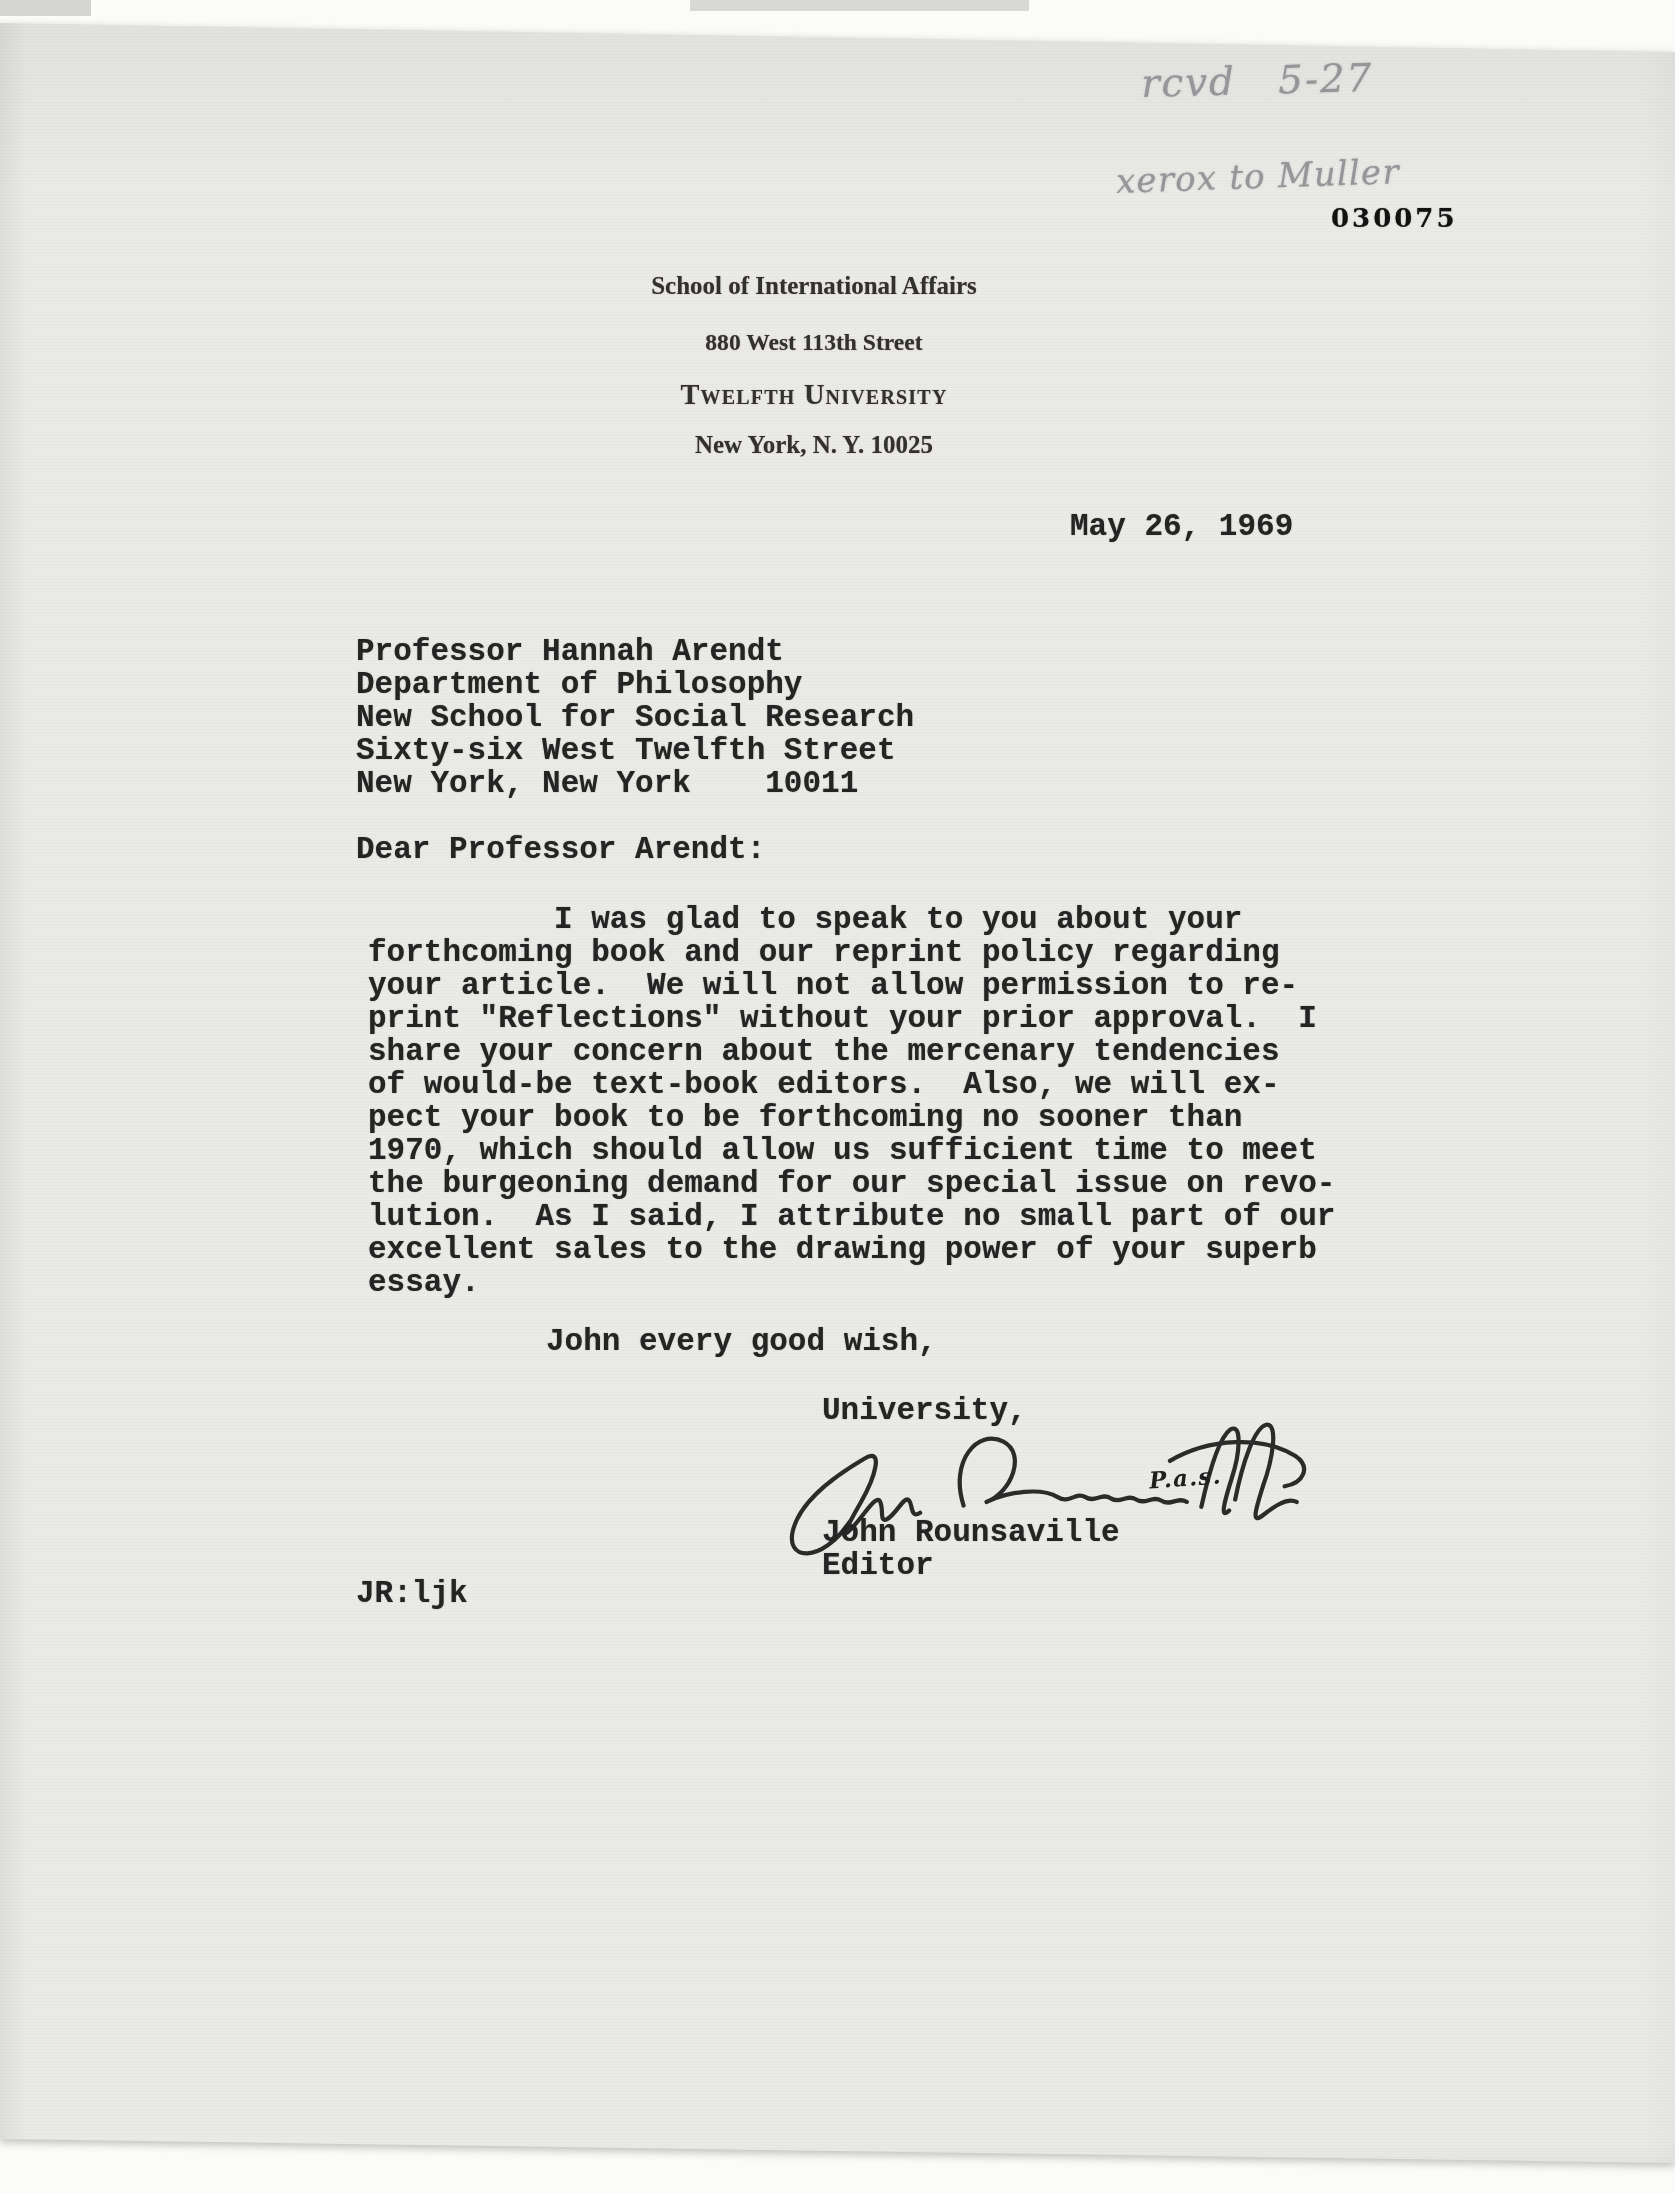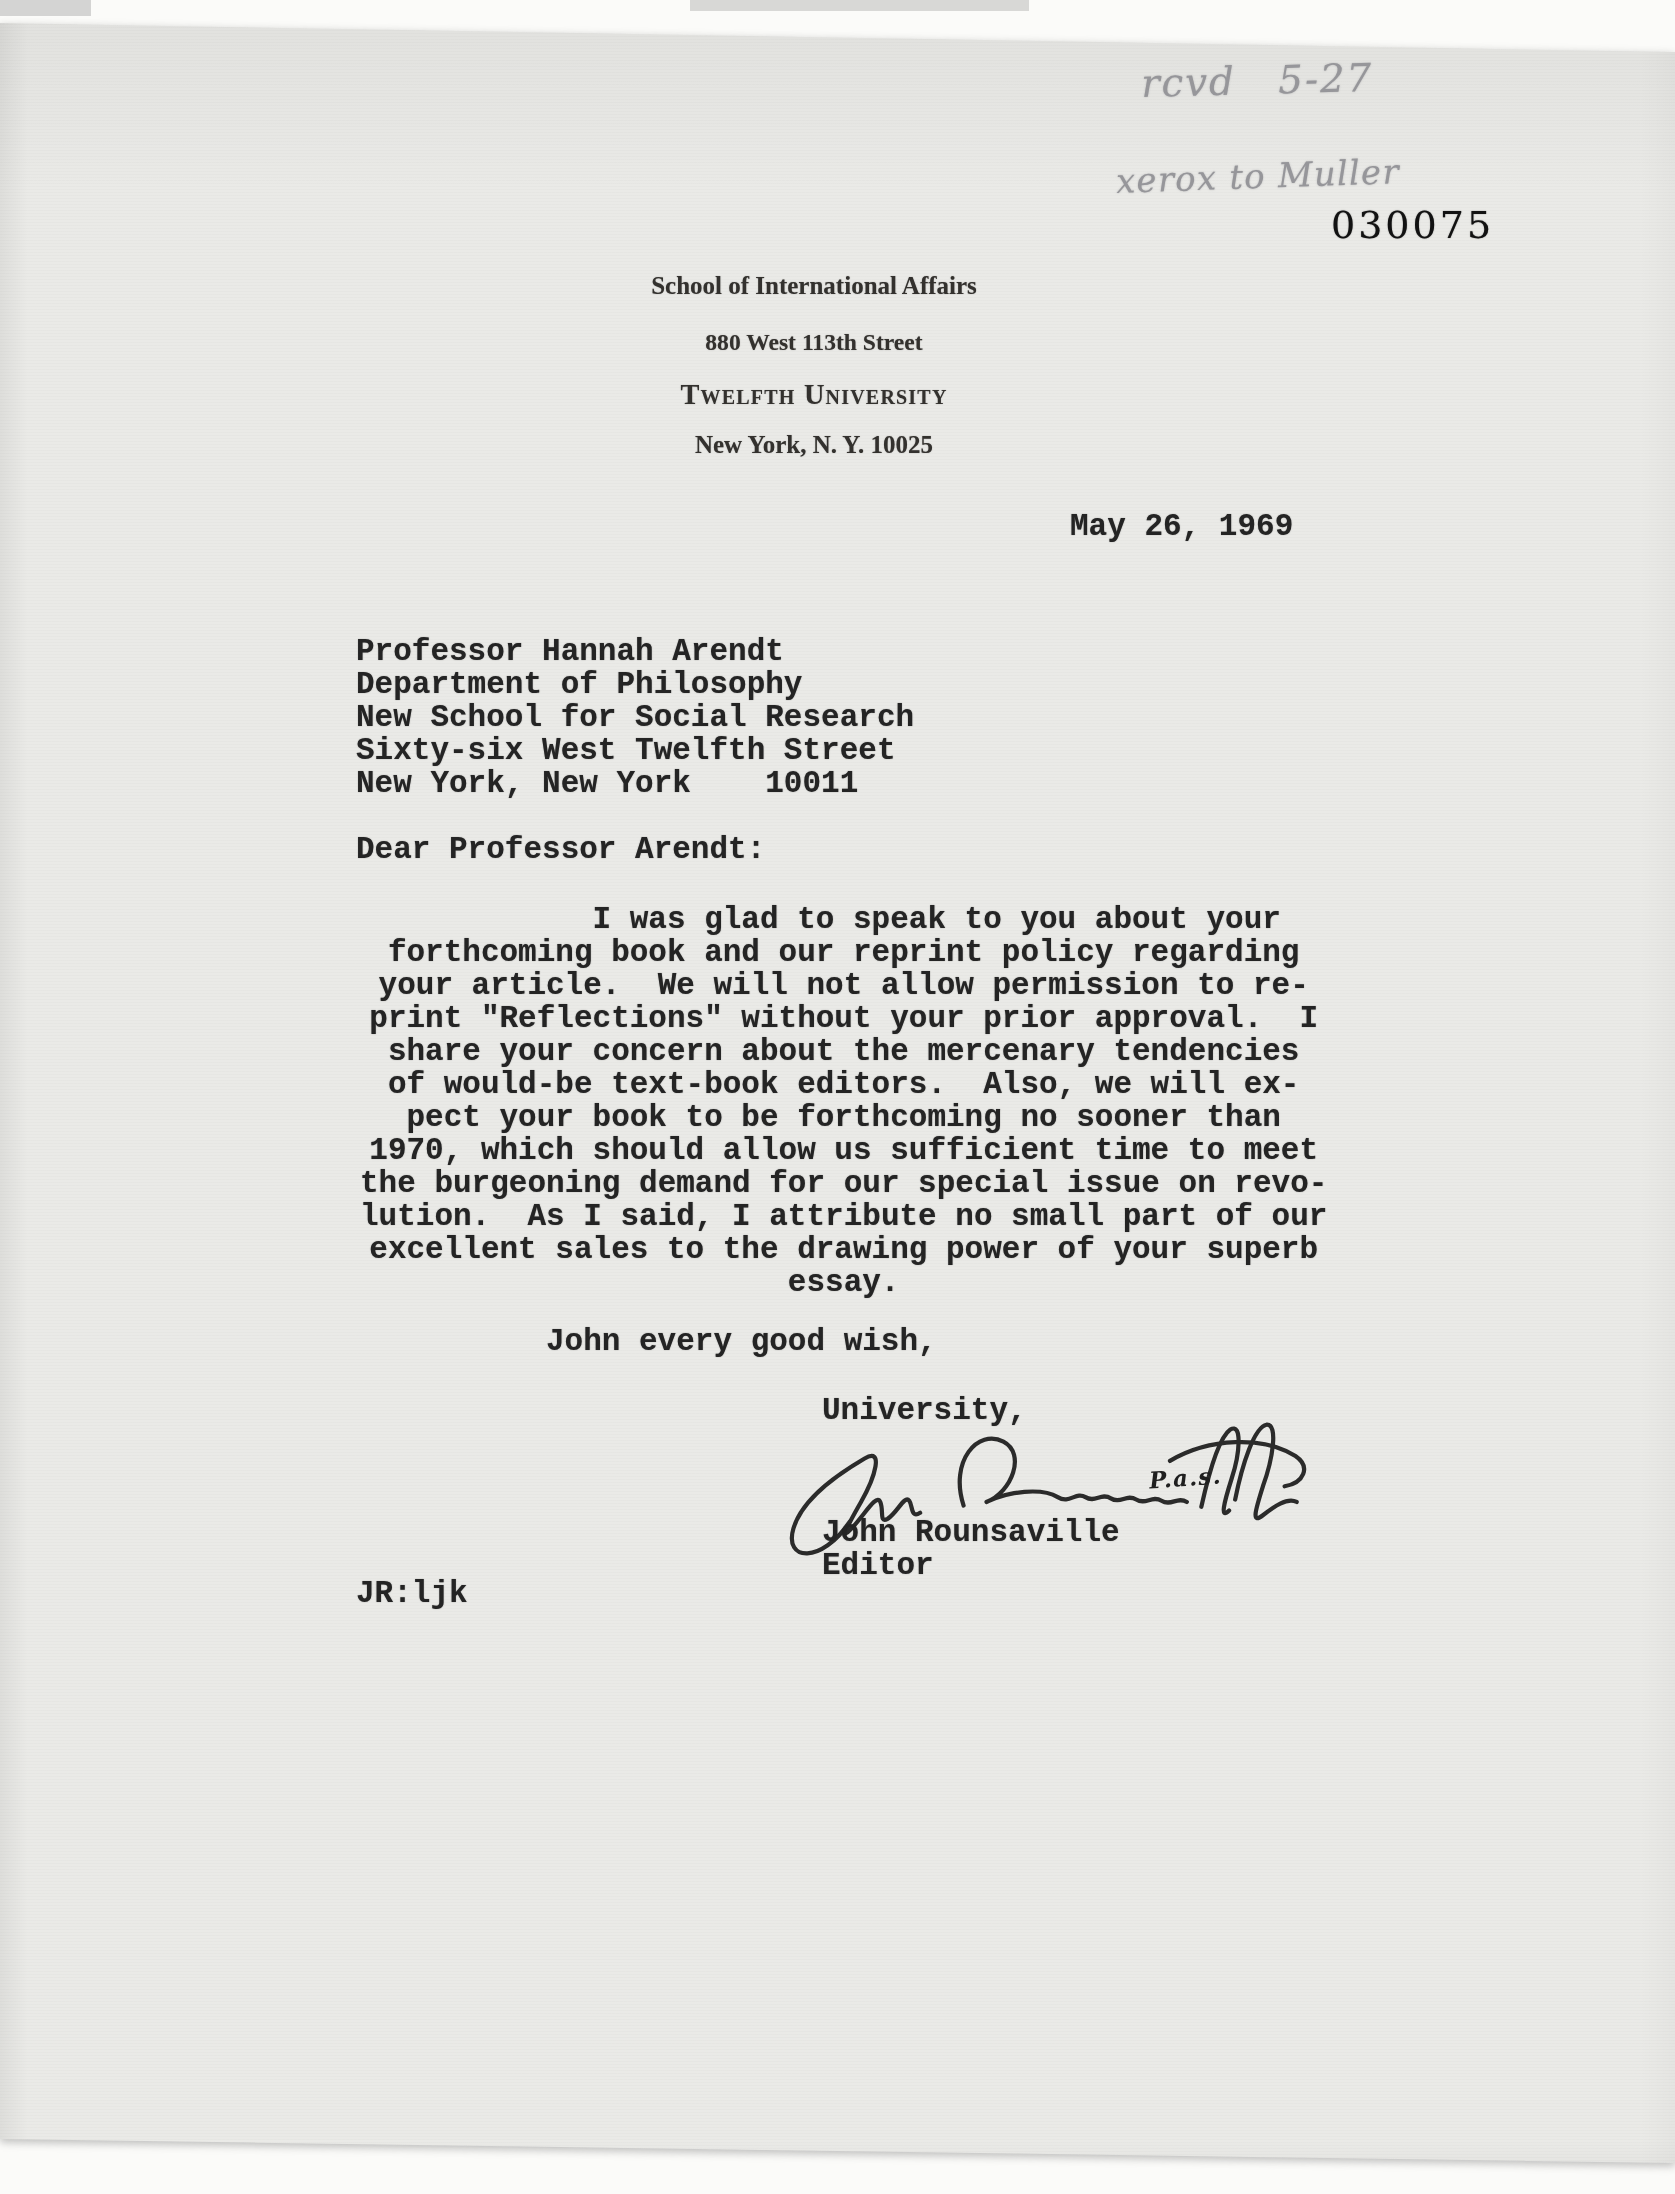--- a/index.html
+++ b/index.html
@@ -74,42 +74,42 @@
     margin-top: 29px;
   }
   .lh-sub     { top: 243px; font-size: 25px; font-weight: 600; }
   .lh-street  { top: 300px; font-size: 23.6px; font-weight: 600; }
   .lh-inst    { top: 350px; font-size: 28.4px; font-variant: small-caps; letter-spacing: 1.2px; font-weight: 600; }
   .lh-city    { top: 402px; font-size: 25px; font-weight: 600; }
   .stamp {
     position: absolute;
     left: 1331px; top: 203px;
     font-family: "DejaVu Serif", serif;
-    font-weight: 400;
-    font-size: 38px;
+    font-weight: 700;
+    font-size: 26px;
     letter-spacing: 3px;
     color: #121212;
     text-shadow: 0 0 1.2px rgba(0,0,0,0.5);
   }
   
   .pencil {
     position: absolute;
     font-family: "DejaVu Serif", serif;
     font-style: italic;
     color: #96969a;
     white-space: pre;
     text-shadow: 0 0 1.8px rgba(140,140,144,0.6);
   }
   .pencil-1 { left: 1141px; top: 58px;  font-size: 39px; transform: rotate(-1.5deg); letter-spacing: 1.8px; }
   .pencil-2 { left: 1116px; top: 156px; font-size: 34px; transform: rotate(-2deg);   letter-spacing: 1.2px; }
   
   .date-line     { left: 1070px; top: 510px; }
   .recipient     { left: 356px;  top: 635px; line-height: 33px; }
   .salutation    { left: 356px;  top: 833px; }
-  .body-par      { left: 360px;  top: 903px; text-align: center; }
+  .body-par      { left: 368px;  top: 903px; }
   .closing-wish  { left: 546px;  top: 1325px; }
   .closing-sin   { left: 822px; top: 1394px; }
   .signer-name   { left: 822px; top: 1516px; }
   .signer-title  { left: 822px; top: 1549px; }
   .ref-initials  { left: 356px;  top: 1577px; }
   
   .signature {
     position: absolute;
     left: 778px; top: 1403px;
     width: 551px; height: 175px;

